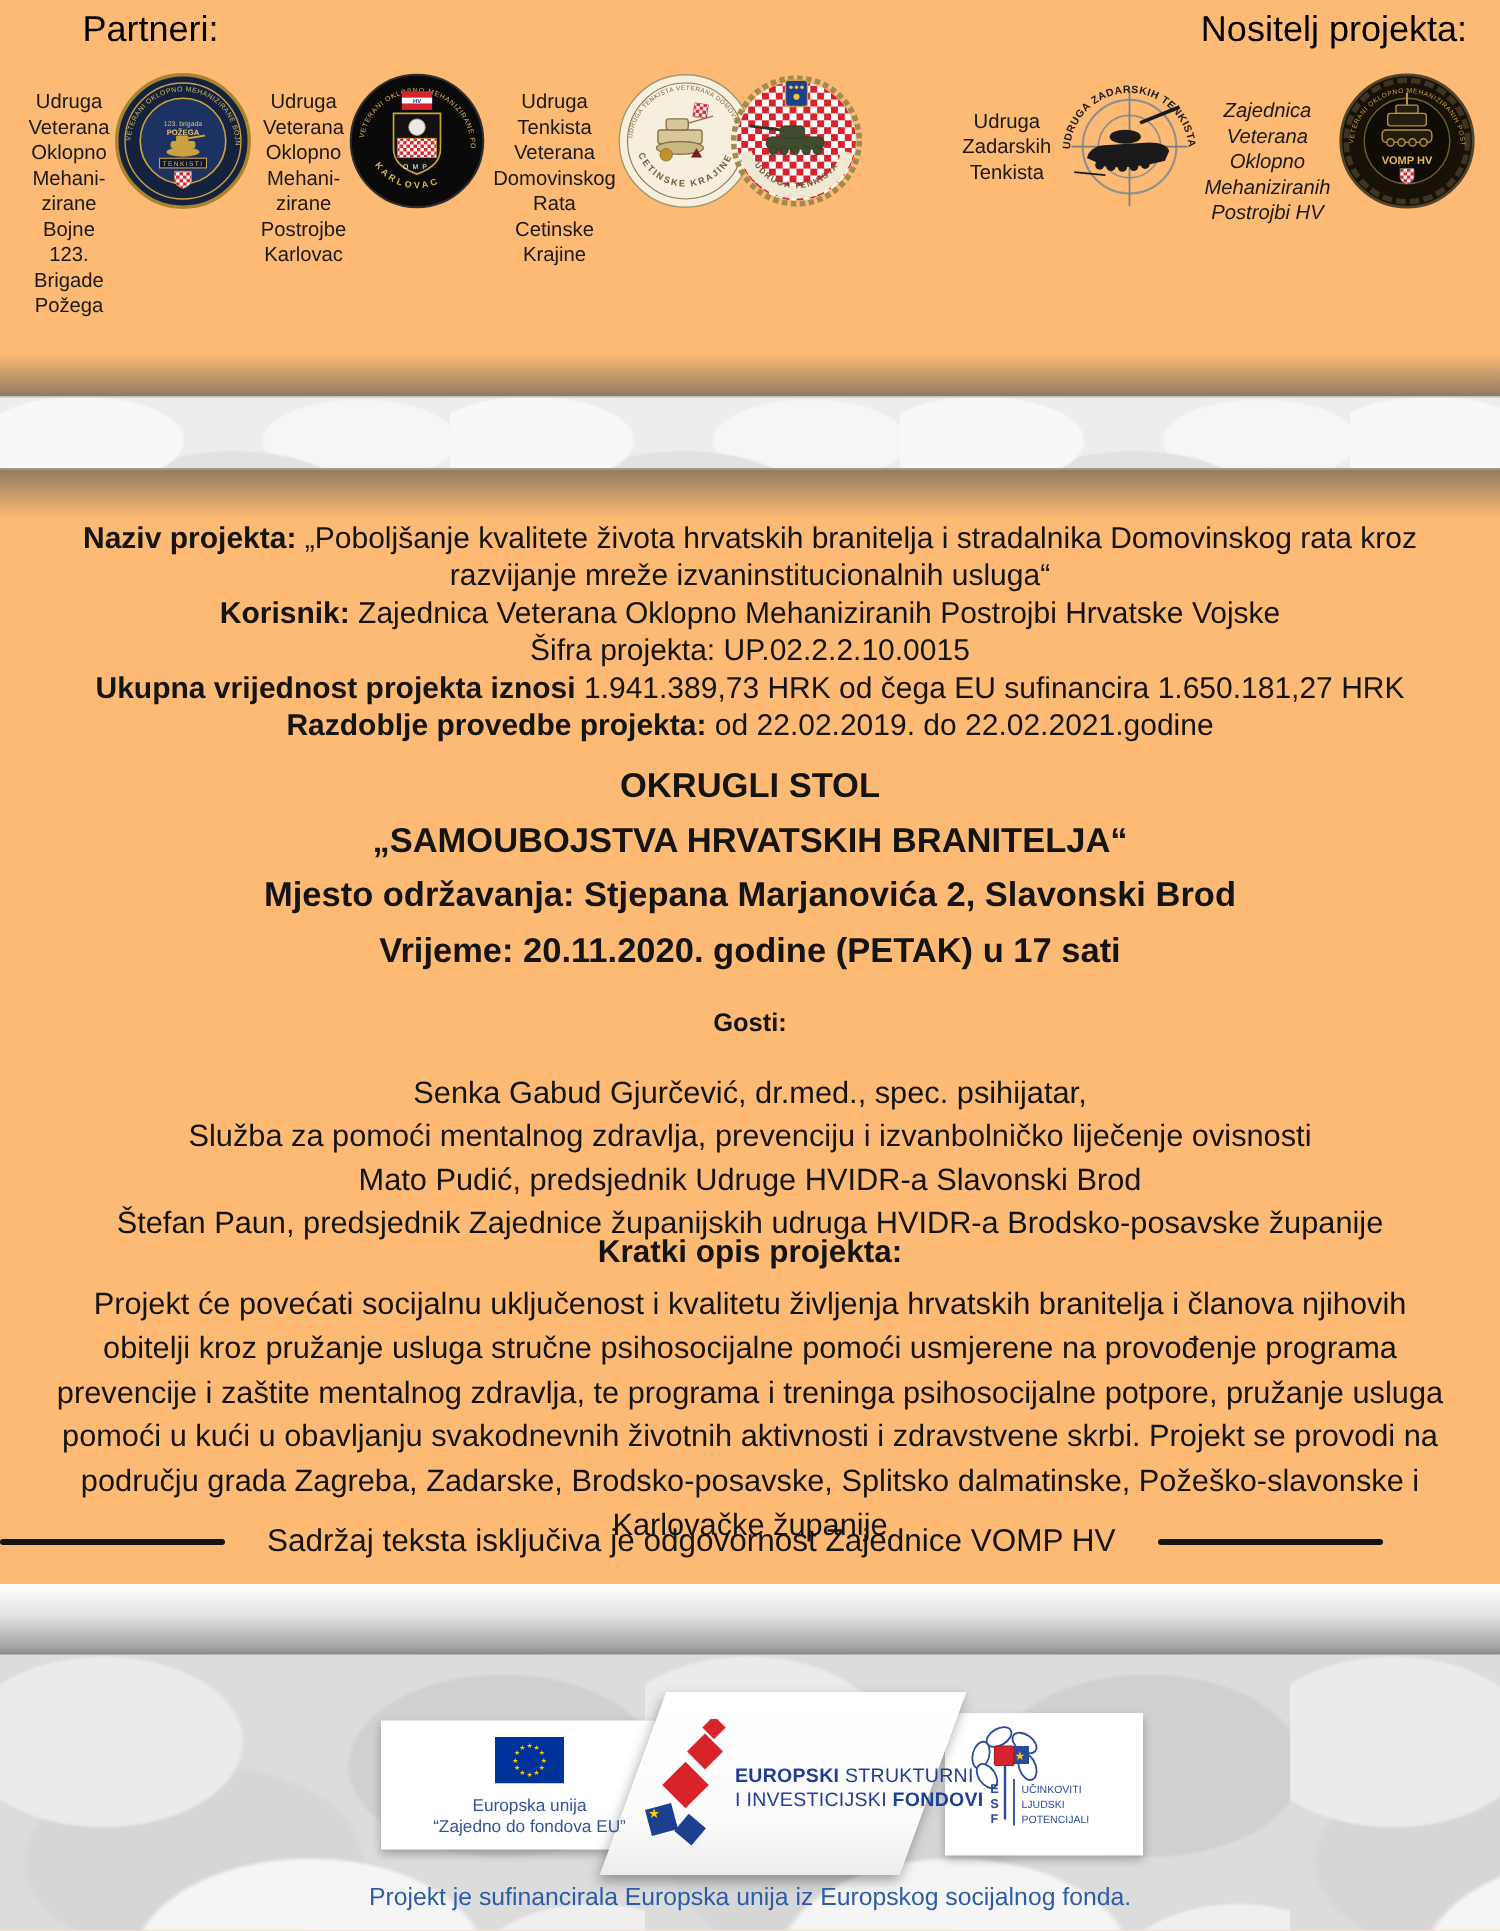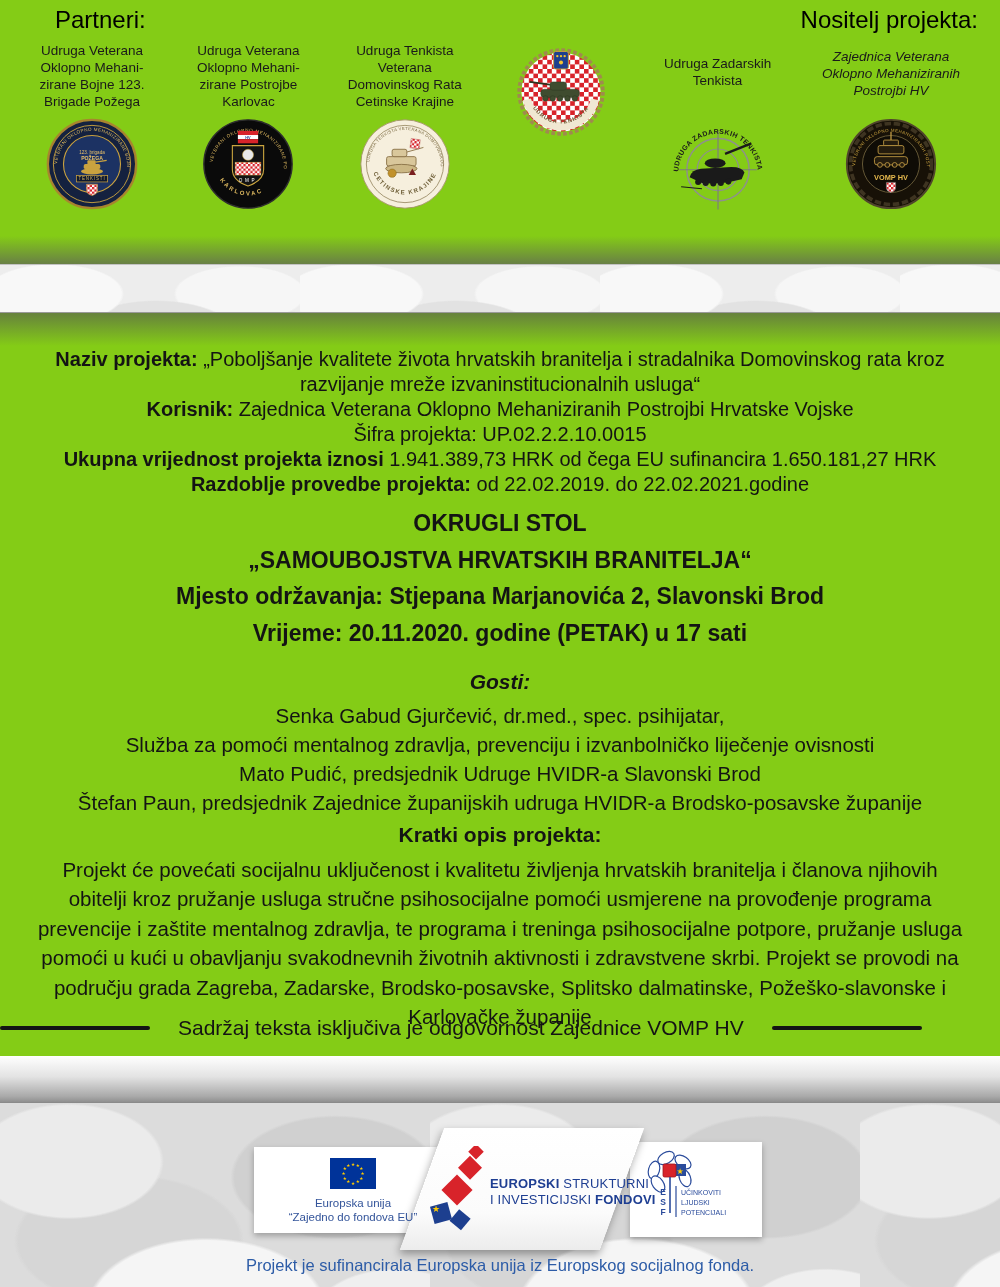--- a/index.html
+++ b/index.html
@@ -1,24 +1,24 @@
 <!DOCTYPE html>
 <html><head>
 <meta charset="utf-8">
 <style>
   html,body{margin:0;padding:0;background:#ffffff;}
-  .page{position:relative;width:1000px;height:1287px;margin:0 auto;background:#84cc16;
+  .page{position:relative;width:1000px;height:1287px;margin:0 auto;background:#fdba74;
         font-family:"Liberation Sans",sans-serif;color:#141414;overflow:hidden;}
 
   
   .hdr-label{position:absolute;top:6px;font-size:24px;color:#000;}
   .partners-label{left:55px;}
   .nositelj-label{right:22px;}
   .org-row{position:absolute;top:42px;left:16px;right:16px;display:flex;justify-content:space-between;}
-  .org-col{display:flex;flex-direction:column;align-items:center;}
+  .org-col{display:flex;flex-direction:row;align-items:center;}
   .c1,.c2,.c3,.c4{width:152px;}
   .c5{width:152px;}
   .c6{width:186px;}
   .org-name{font-size:13.5px;line-height:17px;text-align:center;white-space:pre-line;height:72px;color:#1a1a1a;}
   .c5 .org-name{padding-top:13px;height:59px;}
   .c6 .org-name{padding-top:6px;height:66px;font-style:italic;}
   .org-logo{margin-top:4px;}
 
   
   .camo-bg{background-color:#dcdcdc;
@@ -42,21 +42,21 @@
     border-top:1px solid #c2c2c2;border-bottom:1px solid #9a9a9a;}
   .strip-shadow-bottom{position:absolute;top:313px;left:0;right:0;height:33px;
     background:linear-gradient(to bottom, rgba(84,84,84,.62), rgba(255,255,255,0));}
 
   
   .tblock{position:absolute;left:25px;right:25px;text-align:center;}
   .tblock p{margin:0;}
   .project{top:347px;font-size:20px;line-height:25px;}
   .event{top:505px;font-size:23px;line-height:36.5px;font-weight:bold;}
   .guests{top:667px;font-size:20.5px;line-height:29px;}
-  .guests .sec-title{font-size:21px;font-weight:bold;margin-bottom:5px;font-style:italic;}
+  .guests .sec-title{font-size:17px;font-weight:bold;margin-bottom:18px;}
   .desc{top:820px;left:32px;right:32px;font-size:20.5px;line-height:29.5px;}
   .desc .sec-title{font-size:21px;font-weight:bold;margin-bottom:5px;}
   .disclaimer{position:absolute;top:1016px;left:0;right:0;display:flex;align-items:center;justify-content:flex-start;}
   .disclaimer .rule{width:150px;height:4px;background:#141414;border-radius:2px;}
   .disclaimer .disc-text{margin:0 28px;font-size:21px;}
 
   
   .footer-shadow{position:absolute;top:1056px;left:0;right:0;height:46px;
     background:linear-gradient(to bottom,#ffffff 0%,#e3e3e3 45%,#a9a9a9 88%,#8f8f8f 100%);}
   .footer-camo{position:absolute;top:1102px;left:0;right:0;height:185px;border-top:1px solid #8a8a8a;}

